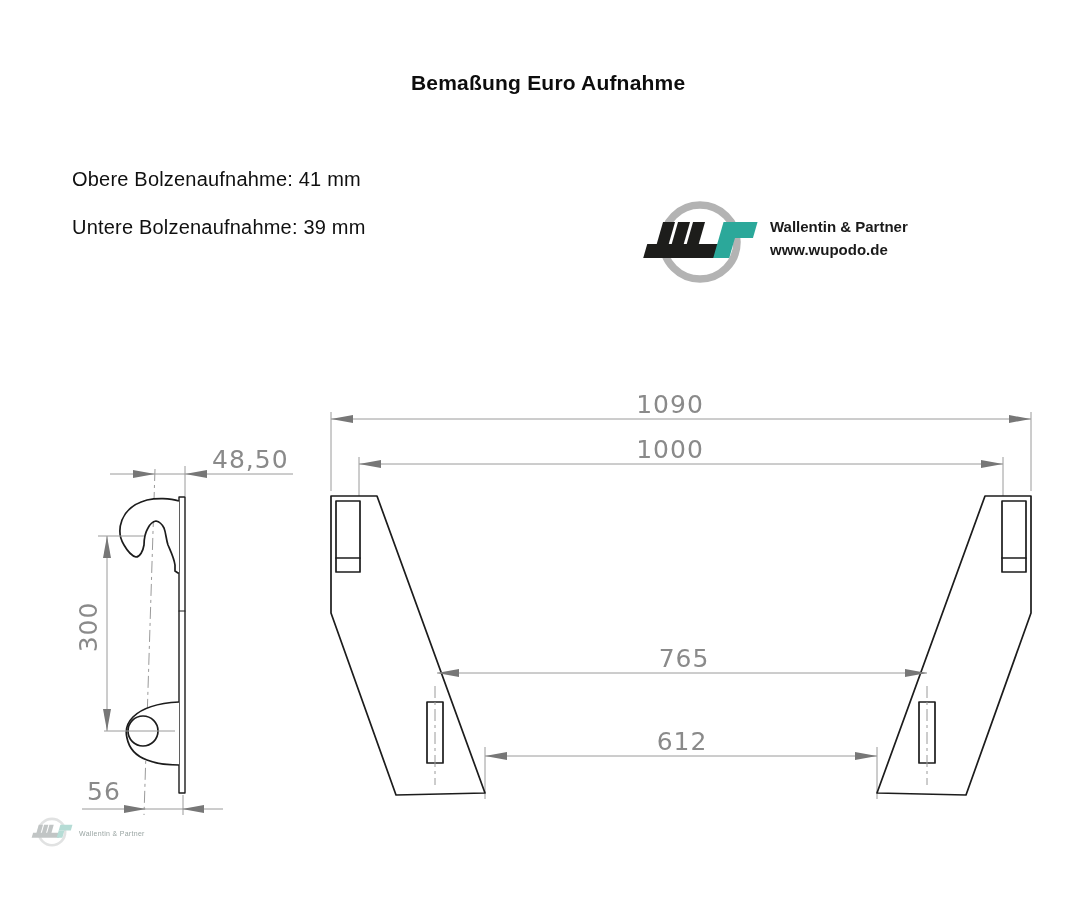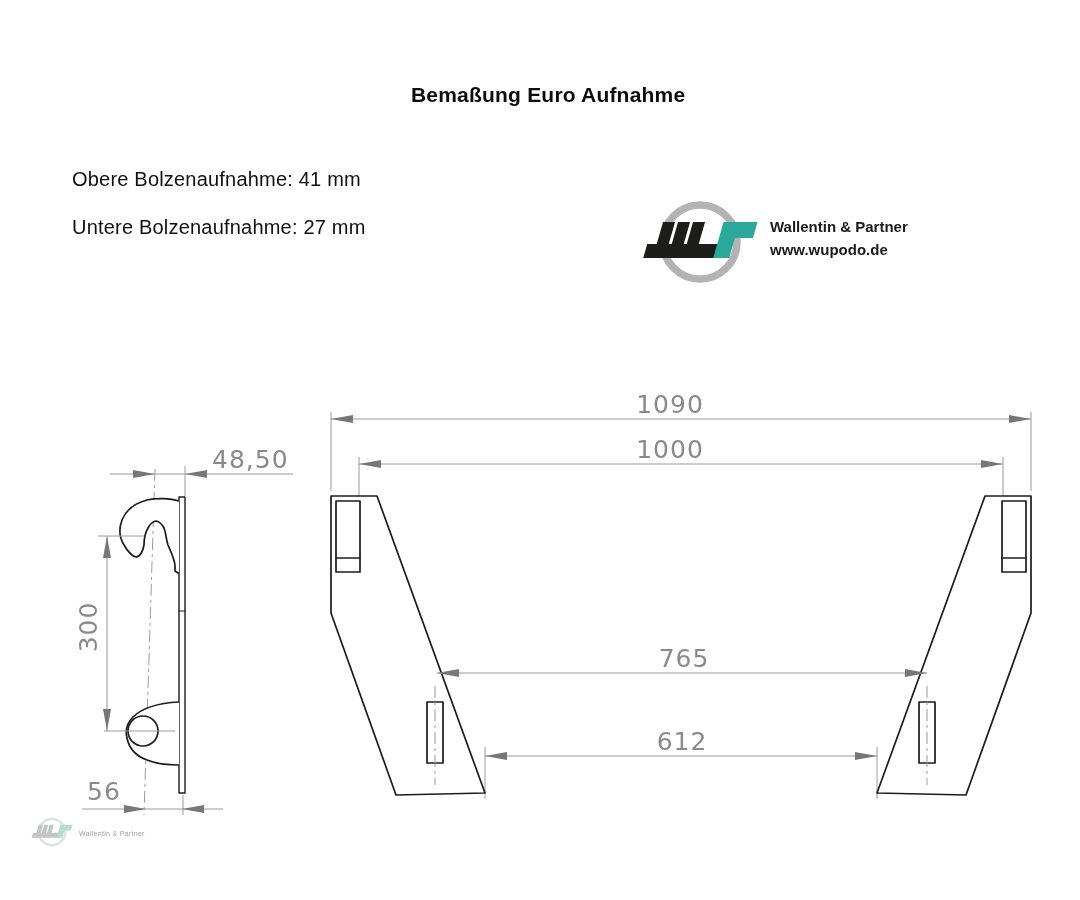--- a/index.html
+++ b/index.html
@@ -15,24 +15,24 @@
   svg text{font-family:"DejaVu Sans", sans-serif;fill:#8a8a8a;font-size:25px;letter-spacing:1px;}
   .bl{stroke:#1c1c1c;stroke-width:1.7;fill:none;stroke-linejoin:round;stroke-linecap:round;}
   .blf{stroke:#1c1c1c;stroke-width:1.7;fill:#ffffff;stroke-linejoin:round;}
   .dl{stroke:#9a9a9a;stroke-width:1;fill:none;}
   .cl{stroke:#9a9a9a;stroke-width:1;fill:none;stroke-dasharray:12 4 3 4;}
   .ar{fill:#777777;stroke:none;}
 </style>
 </head>
 <body>
 
-<div class="abs title" style="left:411px;top:71px;margin-top:12px;">Bemaßung Euro Aufnahme</div>
+<div class="abs title" style="left:411px;top:71px;">Bemaßung Euro Aufnahme</div>
 
 <div class="abs spec" style="left:72px;top:168px;">Obere Bolzenaufnahme: 41 mm</div>
-<div class="abs spec" style="left:72px;top:216px;">Untere Bolzenaufnahme: 27 mm</div>
+<div class="abs spec" style="left:72px;top:216px;">Untere Bolzenaufnahme: 39 mm</div>
 
 <svg class="abs" style="left:633px;top:196px;" width="140" height="92" viewBox="0 0 140 92">
   <circle cx="67" cy="46" r="37" fill="none" stroke="#B3B3B3" stroke-width="7.5"></circle>
   <g transform="translate(10,0) skewX(-16)">
     <g fill="#1D1D1B">
       <rect x="18" y="48" width="77" height="14"></rect>
       <rect x="27.5" y="26" width="12" height="26"></rect>
       <rect x="42.5" y="26" width="12" height="26"></rect>
       <rect x="57.5" y="26" width="12" height="26"></rect>
     </g>

